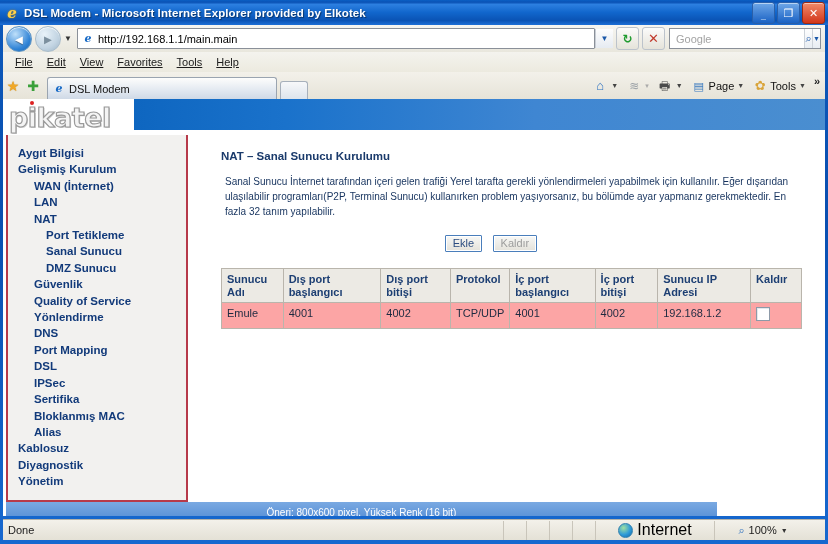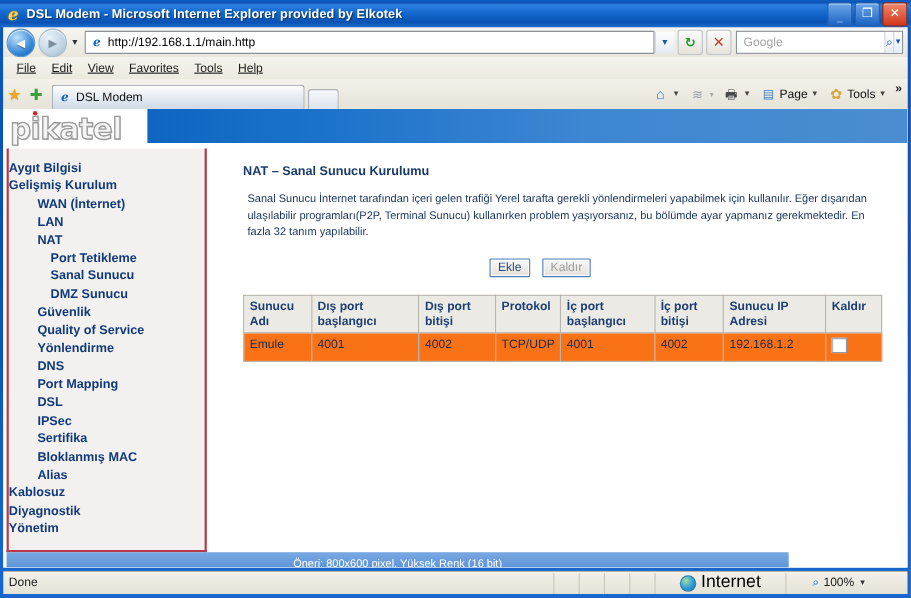--- a/index.html
+++ b/index.html
@@ -109,41 +109,41 @@
   .logodot{position:absolute;width:4px;height:4px;background:#d22;border-radius:50%;
      left:27px;top:2px;}
   .bluebar{flex:1 1 auto;height:31px;align-self:flex-start;
      background:linear-gradient(90deg,#0e66c0 0%,#1a72cb 22%,#3f86d2 58%,#4a8ed0 100%);}
 
   .sidebar{position:absolute;left:3px;top:36px;width:182px;height:367px;
      background:#f2f1ef;border-left:2px solid #b73a4a;border-right:2px solid #b73a4a;
      border-bottom:2px solid #b73a4a;box-sizing:border-box;padding-top:10px;}
   .navlink{font-size:11.5px;font-weight:bold;color:#123a7a;line-height:16.4px;
      white-space:nowrap;cursor:pointer;}
-  .lvl0{padding-left:0;}
+  .lvl0{padding-left:10px;}
   .lvl1{padding-left:26px;}
   .lvl2{padding-left:38px;}
 
   .content{position:absolute;left:187px;top:36px;width:632px;height:367px;background:#fff;}
   .c-inner{padding:15px 20px 0 31px;}
   .h1{font-size:11.5px;font-weight:bold;color:#1a3a6b;margin:0 0 12px 0;}
   .ptxt{font-size:10px;color:#16335e;line-height:15px;width:570px;margin:4px;}
   .btnrow{text-align:center;width:540px;margin:14px 0 0 0;}
   .btn{display:inline-block;min-width:36px;height:17px;line-height:15px;
     border:1px solid #4a7ebb;background:linear-gradient(180deg,#f8f8f6,#e4e2da);
     font-size:11px;padding:0 7px;box-sizing:border-box;margin:0 3px;border-radius:1px;
     box-shadow:inset 0 0 0 1px #fff;}
   .btn.enabled{color:#2b4c80;}
   .btn.disabled{color:#9d9d9d;}
 
   table.nattable{border-collapse:collapse;margin-top:16px;table-layout:fixed;}
   table.nattable th,table.nattable td{border:1px solid #b9b5ac;font-size:11px;
      text-align:left;vertical-align:top;padding:4px 5px;}
   table.nattable th{background:#eceae4;color:#1d3f73;font-weight:bold;line-height:12.5px;}
-  table.nattable td{background:#f97316;color:#1d2a40;height:17px;}
+  table.nattable td{background:#fca5a5;color:#1d2a40;height:17px;}
   td.ck{text-align:center;vertical-align:middle;}
   .chk{display:inline-block;width:12px;height:12px;border:1px solid #8d9aa8;background:#fff;
      box-shadow:inset 1px 1px 0 #e4e8ec;}
 
   .footerbar{position:absolute;left:3px;top:403px;width:711px;height:14px;
      background:linear-gradient(180deg,#7aa9e2,#5e94d8);text-align:center;}
   .footerbar span{font-size:10px;color:#fff;line-height:14px;}
 
   
   .statusbar{position:absolute;left:3px;top:519px;width:822px;height:21px;
@@ -200,21 +200,21 @@
           <span class="arrw">◄</span>
         </span>
         <span class="navbtn navfwd">
           <span class="arrw">►</span>
         </span>
         <span class="histdrop">▼</span>
         <span class="urlbox">
           <span class="url-ie">
               <span class="ieglyph" style="font-size:11px;">e</span>
             </span>
-          <span class="urltxt">http://192.168.1.1/main.http</span>
+          <span class="urltxt">http://192.168.1.1/main.main</span>
         </span>
         <span class="urlchev">▼</span>
         <span class="tbtn">
           <span class="refresh-g">↻</span>
         </span>
         <span class="tbtn">
           <span class="stop-g">✕</span>
         </span>
         <span class="searchbox">
           <input type="text" value="" placeholder="Google" style="">

